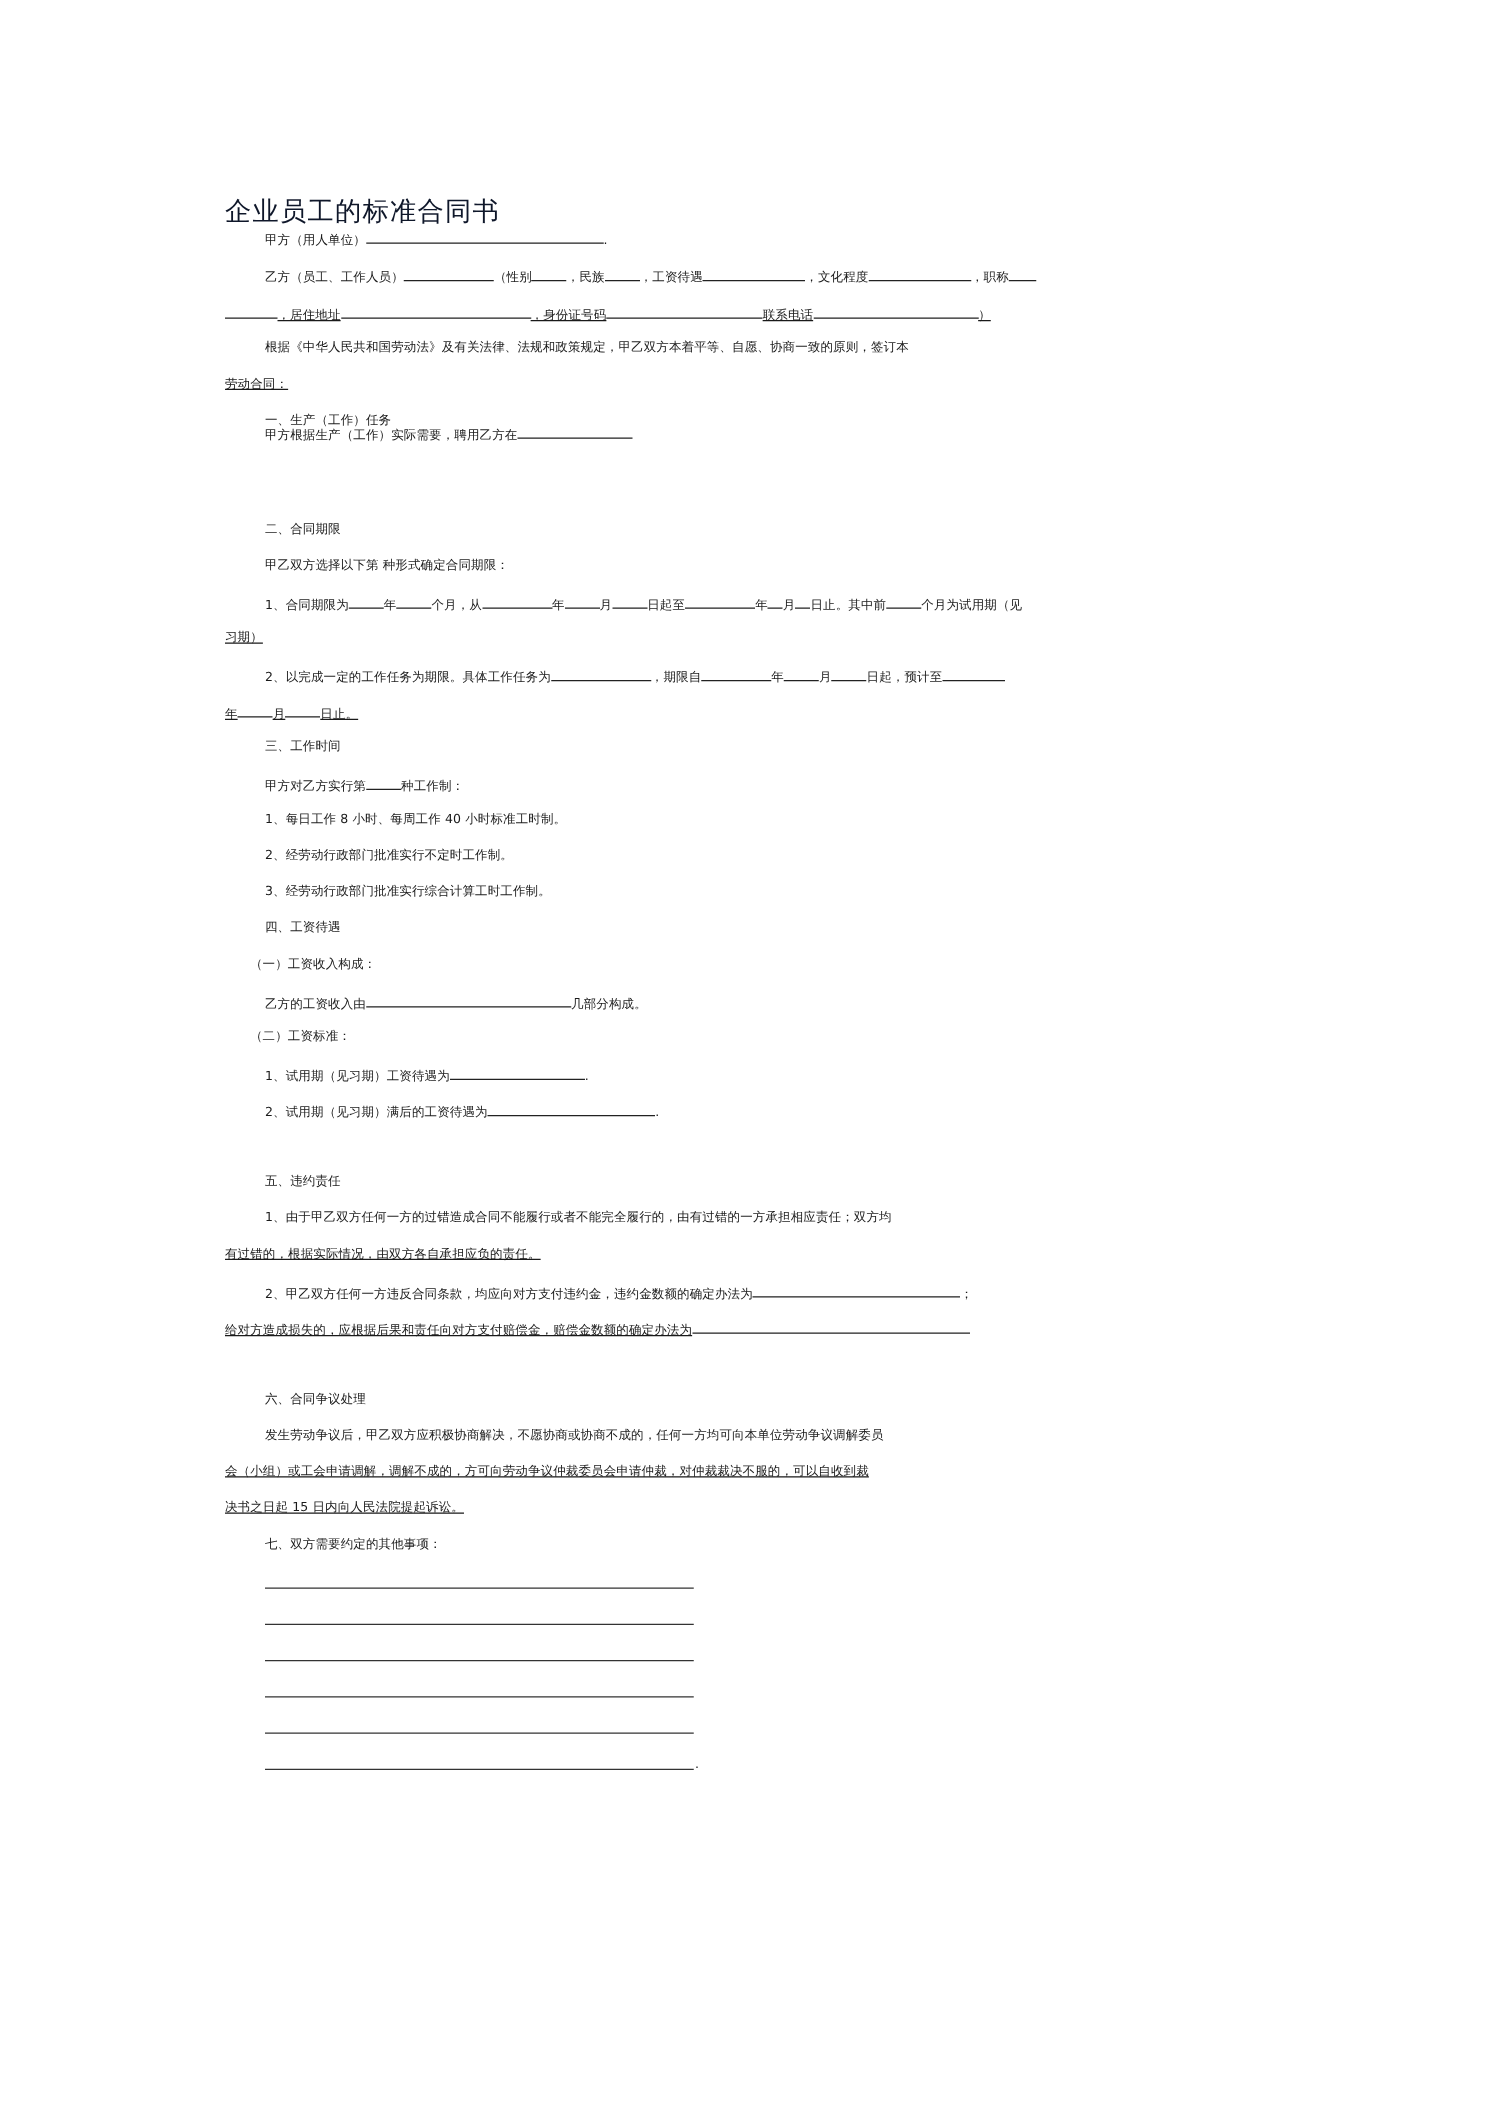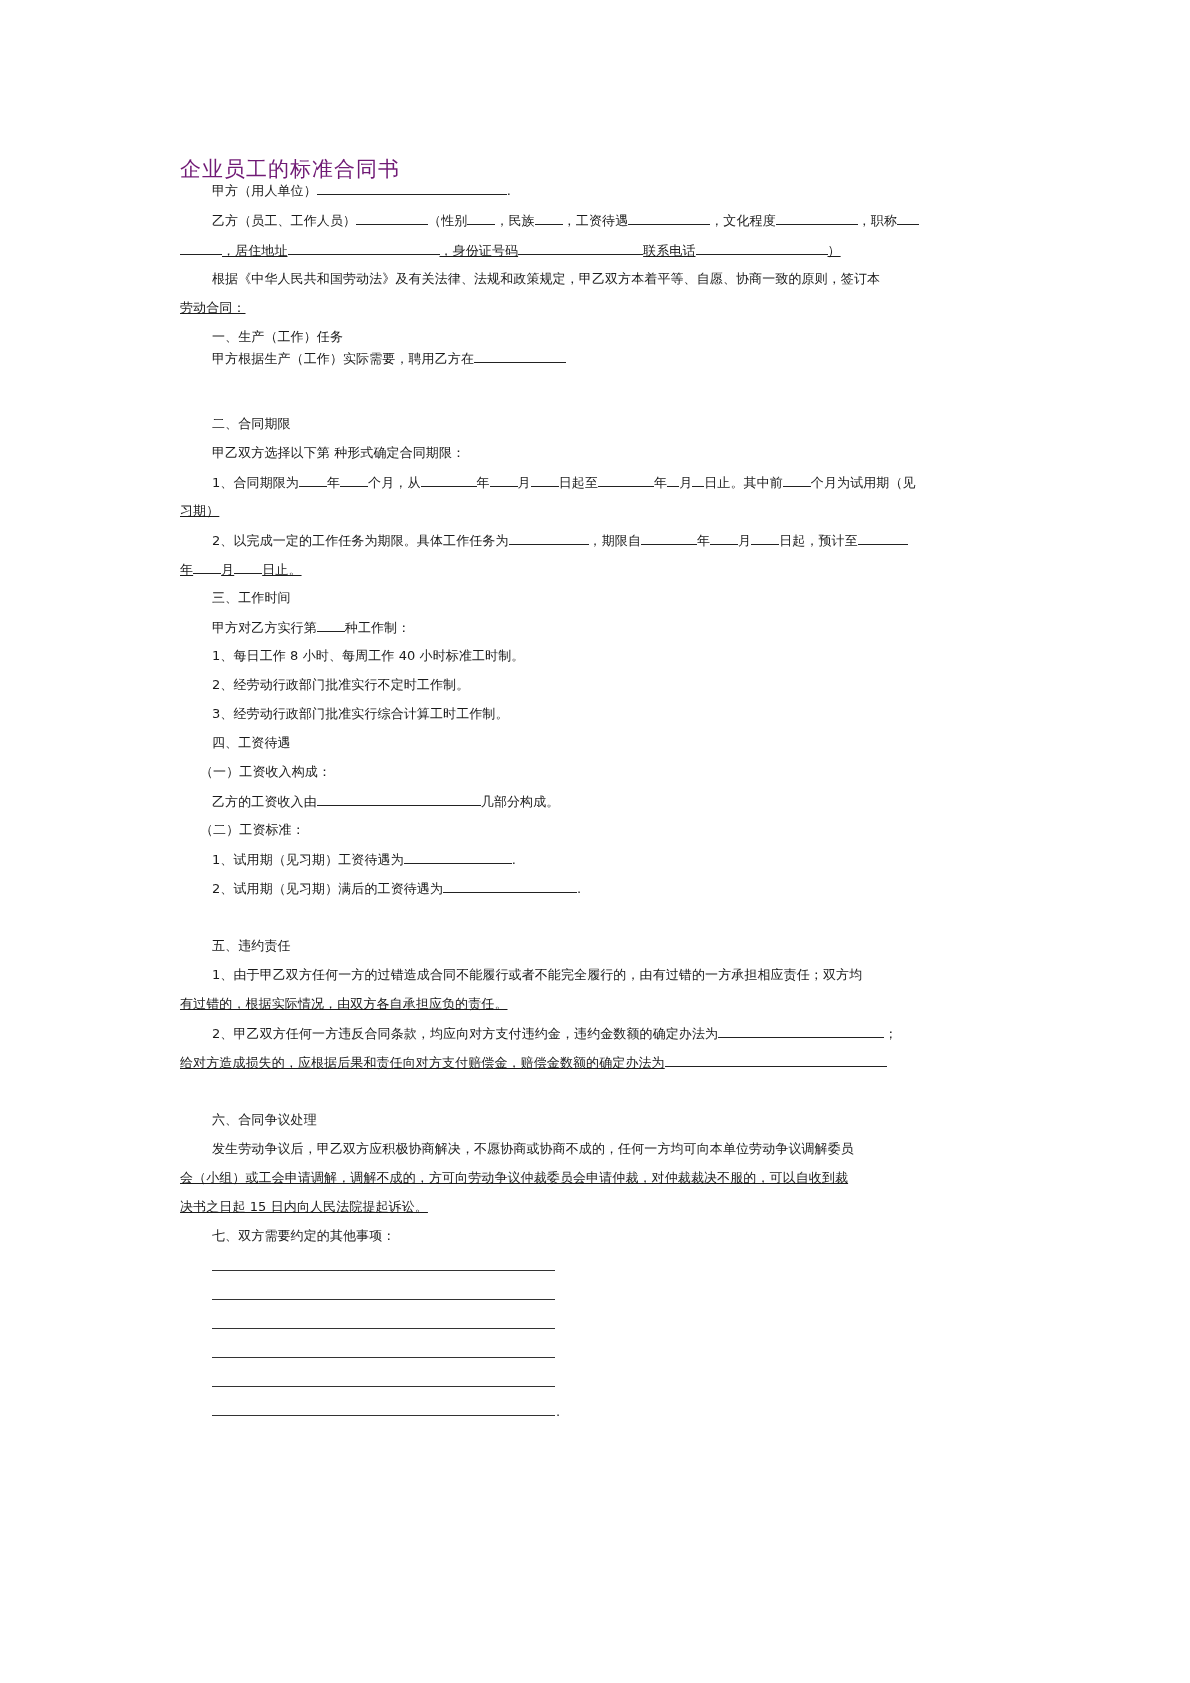--- a/index.html
+++ b/index.html
@@ -1,19 +1,19 @@
 <!DOCTYPE html>
 <html><head>
 <meta charset="utf-8">
 <style>
   html, body { margin:0; padding:0; background:#ffffff; }
   body { width:1190px; height:1683px; position:relative; overflow:hidden; font-family:"DejaVu Sans","Liberation Sans",sans-serif; color:#1a1a1a; }
   .page { position:absolute; left:0; top:0; width:1190px; height:1683px; }
-  .title { position:absolute; left:180px; top:155px; font-family:"DejaVu Serif","Liberation Serif",serif; font-size:21px; color:#701a75; letter-spacing:1px; white-space:nowrap; }
-  .line { position:absolute; font-size:13px; white-space:nowrap; letter-spacing:0.1px; line-height:20px; }
+  .title { position:absolute; left:180px; top:155px; font-family:"DejaVu Serif","Liberation Serif",serif; font-size:21px; color:#0f172a; letter-spacing:1px; white-space:nowrap; }
+  .line { position:absolute; font-size:10px; white-space:nowrap; letter-spacing:0.1px; line-height:20px; }
   .ind { left:212px; }
   .nd { left:180px;text-decoration:underline; }
   .blank { display:inline-block; border-bottom:1px solid #222; height:14px; vertical-align:baseline; }
   .sig { position:absolute; left:212px; width:343px; border-bottom:1px solid #333; height:1px; }
 </style>
 </head>
 <body>
 
 <div class="page">
 
@@ -27,21 +27,21 @@
     <span>乙方（员工、工作人员）</span><span class="blank" style="width:72px"></span><span>（性别</span><span class="blank" style="width:28px"></span><span>，民族</span><span class="blank" style="width:28px"></span><span>，工资待遇</span><span class="blank" style="width:82px"></span><span>，文化程度</span><span class="blank" style="width:82px"></span><span>，职称</span><span class="blank" style="width:22px"></span>
   </div>
   <div class="line nd" style="top:240px">
     <span class="blank" style="width:42px"></span><span>，居住地址</span><span class="blank" style="width:152px"></span><span>，身份证号码</span><span class="blank" style="width:125px"></span><span>联系电话</span><span class="blank" style="width:132px"></span><span>）</span>
   </div>
 
   <div class="line ind" style="top:269px">根据《中华人民共和国劳动法》及有关法律、法规和政策规定，甲乙双方本着平等、自愿、协商一致的原则，签订本</div>
   <div class="line nd" style="top:298px">劳动合同：</div>
 
   <div class="line ind" style="top:327px">一、生产（工作）任务</div>
-  <div class="line ind" style="top:348px">
+  <div class="line ind" style="top:336px">
     <span>甲方根据生产（工作）实际需要，聘用乙方在</span><span class="blank" style="width:92px"></span>
   </div>
 
   <div class="line ind" style="top:414px">二、合同期限</div>
   <div class="line ind" style="top:443px">甲乙双方选择以下第 种形式确定合同期限：</div>
   <div class="line ind" style="top:472px">
     <span>1、合同期限为</span><span class="blank" style="width:28px"></span><span>年</span><span class="blank" style="width:28px"></span><span>个月，从</span><span class="blank" style="width:56px"></span><span>年</span><span class="blank" style="width:28px"></span><span>月</span><span class="blank" style="width:28px"></span><span>日起至</span><span class="blank" style="width:56px"></span><span>年</span><span class="blank" style="width:12px"></span><span>月</span><span class="blank" style="width:12px"></span><span>日止。其中前</span><span class="blank" style="width:28px"></span><span>个月为试用期（见</span>
   </div>
   <div class="line nd" style="top:501px">习期）</div>
   <div class="line ind" style="top:530px">

